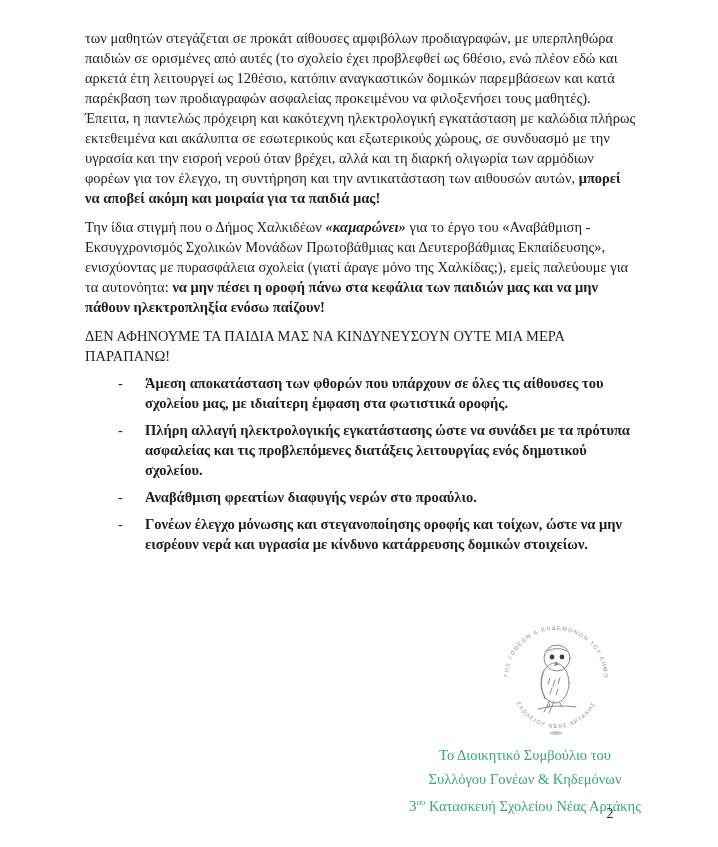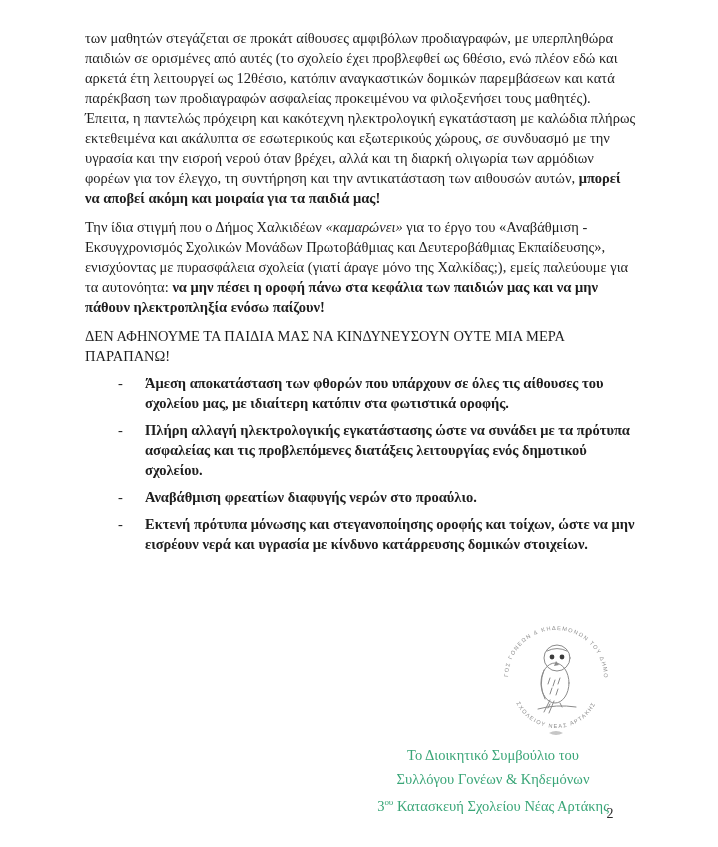--- a/index.html
+++ b/index.html
@@ -26,21 +26,21 @@
     text-align: left;
   }
   .content p { margin: 0; }
   .para-gap { margin-top: 9px !important; }
   .caps-heading {
     margin-top: 9px !important;
     font-weight: 400;
   }
   .demand-intro { margin-top: 6px !important; }
   .run.bold { font-weight: 700; }
-  .run.italic { font-style: italic; }
+  .run.italic { font-style: italic; font-weight: bold; }
   .run.sup { vertical-align: super; font-size: 0.62em; }
   ul.demands {
     list-style: none;
     margin: 3px 0 0 0;
     padding: 0;
   }
   ul.demands li {
     position: relative;
     padding-left: 60px;
     margin-top: 7px;
@@ -66,21 +66,21 @@
     fill: #8f8f8f;
   }
   .owl-stroke {
     stroke: #8a8a8a;
     stroke-width: 1;
     fill: none;
     stroke-linecap: round;
   }
   .signature {
     position: absolute;
-    left: 364px;
+    left: 396px;
     top: 744px;
     width: 258px;
     text-align: center;
     color: #3aa678;
     font-size: 14.5px;
     line-height: 23.5px;
   }
   .page-number {
     position: absolute;
     left: 598px;
@@ -96,33 +96,33 @@
 
 <div class="page">
 
   <div class="content">
     <p class="para"><span class="run normal">των μαθητών στεγάζεται σε προκάτ αίθουσες αμφιβόλων προδιαγραφών, με υπερπληθώρα παιδιών σε ορισμένες από αυτές (το σχολείο έχει προβλεφθεί ως 6θέσιο, ενώ πλέον εδώ και αρκετά έτη λειτουργεί ως 12θέσιο, κατόπιν αναγκαστικών δομικών παρεμβάσεων και κατά παρέκβαση των προδιαγραφών ασφαλείας προκειμένου να φιλοξενήσει τους μαθητές). Έπειτα, η παντελώς πρόχειρη και κακότεχνη ηλεκτρολογική εγκατάσταση με καλώδια πλήρως εκτεθειμένα και ακάλυπτα σε εσωτερικούς και εξωτερικούς χώρους, σε συνδυασμό με την υγρασία και την εισροή νερού όταν βρέχει, αλλά και τη διαρκή ολιγωρία των αρμόδιων φορέων για τον έλεγχο, τη συντήρηση και την αντικατάσταση των αιθουσών αυτών, </span><span class="run bold">μπορεί να αποβεί ακόμη και μοιραία για τα παιδιά μας!</span></p>
     <p class="para para-gap"><span class="run normal">Την ίδια στιγμή που ο Δήμος Χαλκιδέων </span><span class="run italic">«καμαρώνει»</span><span class="run normal"> για το έργο του «Αναβάθμιση - Εκσυγχρονισμός Σχολικών Μονάδων Πρωτοβάθμιας και Δευτεροβάθμιας Εκπαίδευσης», ενισχύοντας με πυρασφάλεια σχολεία (γιατί άραγε μόνο της Χαλκίδας;), εμείς παλεύουμε για τα αυτονόητα: </span><span class="run bold">να μην πέσει η οροφή πάνω στα κεφάλια των παιδιών μας και να μην πάθουν ηλεκτροπληξία ενόσω παίζουν!</span></p>
     <p class="caps-heading">ΔΕΝ ΑΦΗΝΟΥΜΕ ΤΑ ΠΑΙΔΙΑ ΜΑΣ ΝΑ ΚΙΝΔΥΝΕΥΣΟΥΝ ΟΥΤΕ ΜΙΑ ΜΕΡΑ ΠΑΡΑΠΑΝΩ!</p>
     <ul class="demands">
       <li>
         <span class="dash">-</span>
-        <span>Άμεση αποκατάσταση των φθορών που υπάρχουν σε όλες τις αίθουσες του σχολείου μας, με ιδιαίτερη κατόπιν στα φωτιστικά οροφής.</span>
+        <span>Άμεση αποκατάσταση των φθορών που υπάρχουν σε όλες τις αίθουσες του σχολείου μας, με ιδιαίτερη έμφαση στα φωτιστικά οροφής.</span>
       </li>
       <li>
         <span class="dash">-</span>
         <span>Πλήρη αλλαγή ηλεκτρολογικής εγκατάστασης ώστε να συνάδει με τα πρότυπα ασφαλείας και τις προβλεπόμενες διατάξεις λειτουργίας ενός δημοτικού σχολείου.</span>
       </li>
       <li>
         <span class="dash">-</span>
         <span>Αναβάθμιση φρεατίων διαφυγής νερών στο προαύλιο.</span>
       </li>
       <li>
         <span class="dash">-</span>
-        <span>Εκτενή πρότυπα μόνωσης και στεγανοποίησης οροφής και τοίχων, ώστε να μην εισρέουν νερά και υγρασία με κίνδυνο κατάρρευσης δομικών στοιχείων.</span>
+        <span>Γονέων έλεγχο μόνωσης και στεγανοποίησης οροφής και τοίχων, ώστε να μην εισρέουν νερά και υγρασία με κίνδυνο κατάρρευσης δομικών στοιχείων.</span>
       </li>
     </ul>
   </div>
 
   <svg class="seal" viewBox="0 0 124 124" xmlns="http://www.w3.org/2000/svg">
     <defs>
       <path id="arcTop" d="M 14,62 A 48,48 0 0 1 110,62"></path>
       <path id="arcBot" d="M 18,68 A 44,44 0 0 0 106,68"></path>
     </defs>
     <text class="seal-text">

